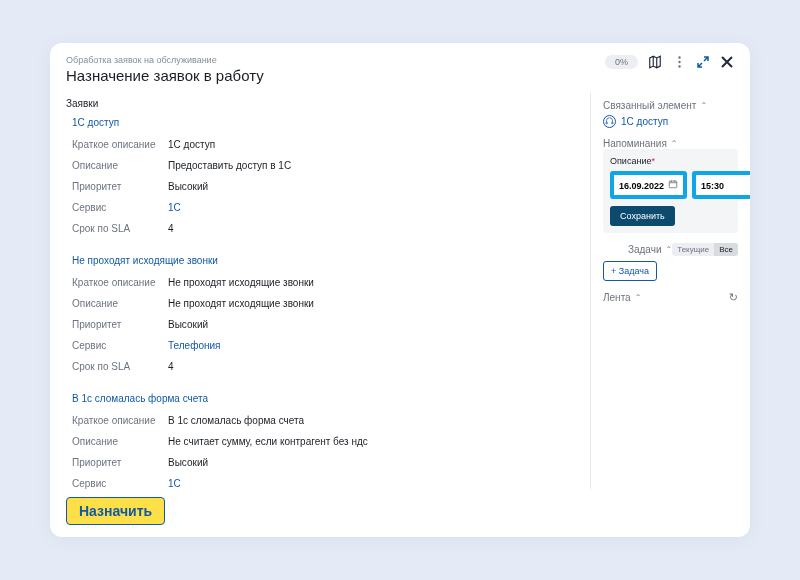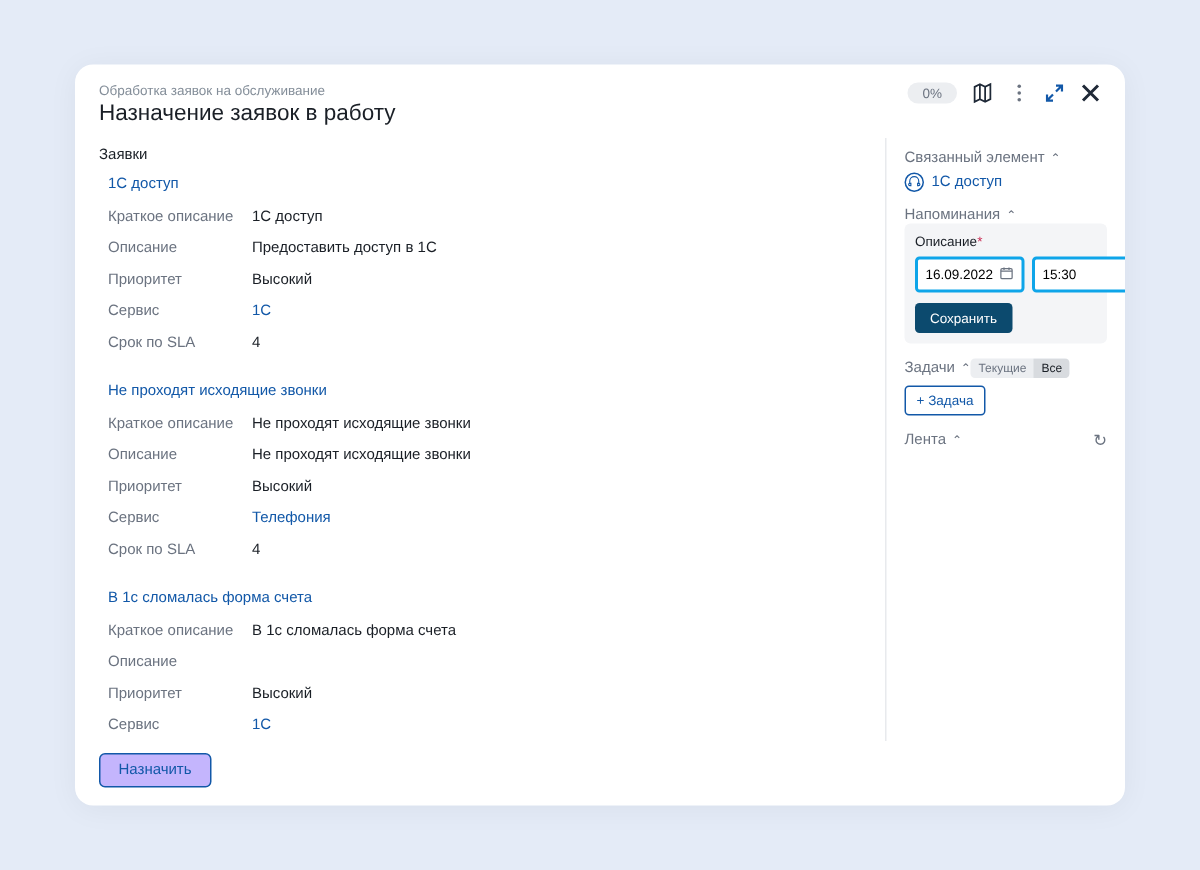--- a/index.html
+++ b/index.html
@@ -23,33 +23,33 @@
 .sep { height: 8px; }
 .sidebar { width: 160px; border-left: 1px solid #e8eaed; padding: 8px 12px; font-size: 10px; display: flex; flex-direction: column; gap: 10px; overflow: hidden; }
 .side-head { display: flex; align-items: center; gap: 4px; color: #6b7380; font-size: 10px; }
 .chev { font-size: 8px; color: #6b7380; }
 .linked { display: flex; align-items: center; gap: 5px; color: #1258a8; font-size: 10px; margin-top: 4px; cursor: pointer; }
 .svcicon { width: 13px; height: 13px; border: 1px solid #1258a8; border-radius: 50%; display: flex; align-items: center; justify-content: center; font-size: 8px; }
 .reminder-box { background: #f4f5f7; border-radius: 4px; padding: 7px; }
 .rem-label { font-size: 9px; color: #1a1f26; }
 .req { color: #c7254e; }
 .inputs { display: flex; gap: 5px; margin-top: 5px; }
-.inp { background: #fff; border: 2px solid #0ea5e9; border-radius: 3px; padding: 4px 5px; font-size: 9px; display: flex; align-items: center; gap: 4px; flex: 1; }
+.inp { background: #fff; border: 4px solid #0ea5e9; border-radius: 3px; padding: 4px 5px; font-size: 9px; display: flex; align-items: flex-end; gap: 4px; flex: 1; font-weight: bold; }
 .inp.time { flex: 0 0 48px; gap: 48px; }
 .inp-icon { font-size: 9px; color: #6b7380; }
 .save-btn { background: #0c4a6e; color: #fff; border: none; border-radius: 3px; padding: 5px 10px; font-size: 9px; margin-top: 7px; cursor: pointer; }
-.tasks-head { display: flex; align-items: center; justify-content: flex-start; }
+.tasks-head { display: flex; align-items: center; justify-content: flex-end; }
 .seg { display: flex; font-size: 8px; background: #eceef1; border-radius: 3px; overflow: hidden; }
 .seg span { padding: 2px 5px; color: #6b7380; cursor: pointer; }
 .seg span.active { background: #d8dbdf; color: #1a1f26; }
 .add-task { border: 1px solid #1258a8; color: #1258a8; background: #fff; border-radius: 3px; padding: 4px 7px; font-size: 9px; margin-top: 5px; cursor: pointer; display: inline-block; }
 .feed-head { display: flex; justify-content: space-between; align-items: center; }
 .msg-input { border: 1px solid #d5d9de; border-radius: 3px; padding: 5px 7px; font-size: 9px; color: #9ca3af; margin-top: 5px; }
 .footer { padding: 8px 16px 12px 16px; }
-.assign-btn { border: 1px solid #1258a8; color: #1258a8; background: #c4b5fd; border-radius: 4px; padding: 5px 12px; font-size: 10px; cursor: pointer; }
+.assign-btn { border: 1px solid #1258a8; color: #1258a8; background: #fde047; border-radius: 4px; padding: 5px 12px; font-size: 14px; cursor: pointer; font-weight: bold; }
 .refresh { color: #6b7380; font-size: 11px; cursor: pointer; }
 </style>
 </head>
 <body>
 
 <div class="modal">
   <div class="header">
     <div class="header-left">
       <div class="breadcrumb">Обработка заявок на обслуживание</div>
       <div class="title">Назначение заявок в работу</div>
@@ -131,20 +131,21 @@
         </div>
       <div class="sep"></div>
 
       <div class="ticket-title">В 1с сломалась форма счета</div>
       <div class="row">
           <div class="row-label">Краткое описание</div>
           <div class="row-value">В 1с сломалась форма счета</div>
         </div>
       <div class="row">
           <div class="row-label">Описание</div>
+          <div class="row-value">Не считает сумму, если контрагент без ндс</div>
         </div>
       <div class="row">
           <div class="row-label">Приоритет</div>
           <div class="row-value">Высокий</div>
         </div>
       <div class="row">
           <div class="row-label">Сервис</div>
           <div class="row-value link">1С</div>
         </div>
 

